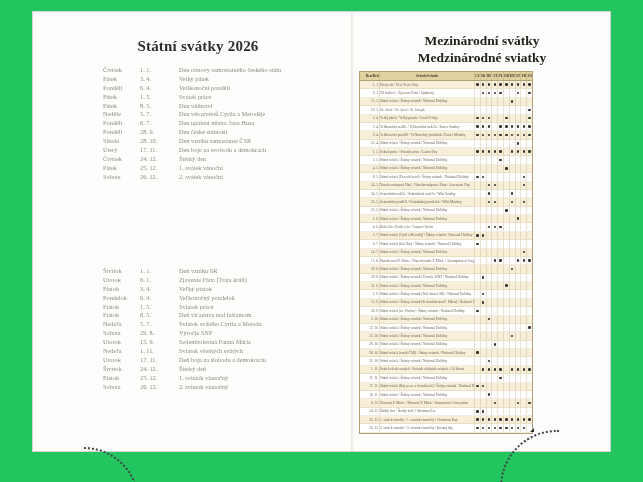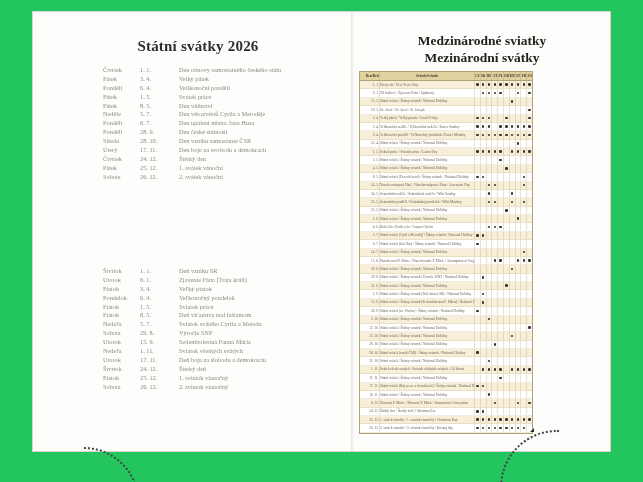--- a/index.html
+++ b/index.html
@@ -201,22 +201,22 @@
           <div class="hrow">
             <span class="day">Sobota</span>
             <span class="dt">26. 12.</span>
             <span class="nm">2. sviatok vianočný</span>
           </div>
         </div>
     </section>
 
     <section class="right-page">
       <div class="intl-title">
+        <div>Mezinárodní svátky</div>
         <div>Medzinárodné sviatky</div>
-        <div>Mezinárodní svátky</div>
       </div>
 
       <div class="intl-table">
         <div class="irow head">
           <div class="cell-d">
             <span class="t">Den/Deň</span>
           </div>
           <div class="cell-n" style="justify-content:center;">
             <span class="t" style="transform-origin:50% 50%;">Svátek/Sviatok</span>
           </div>

